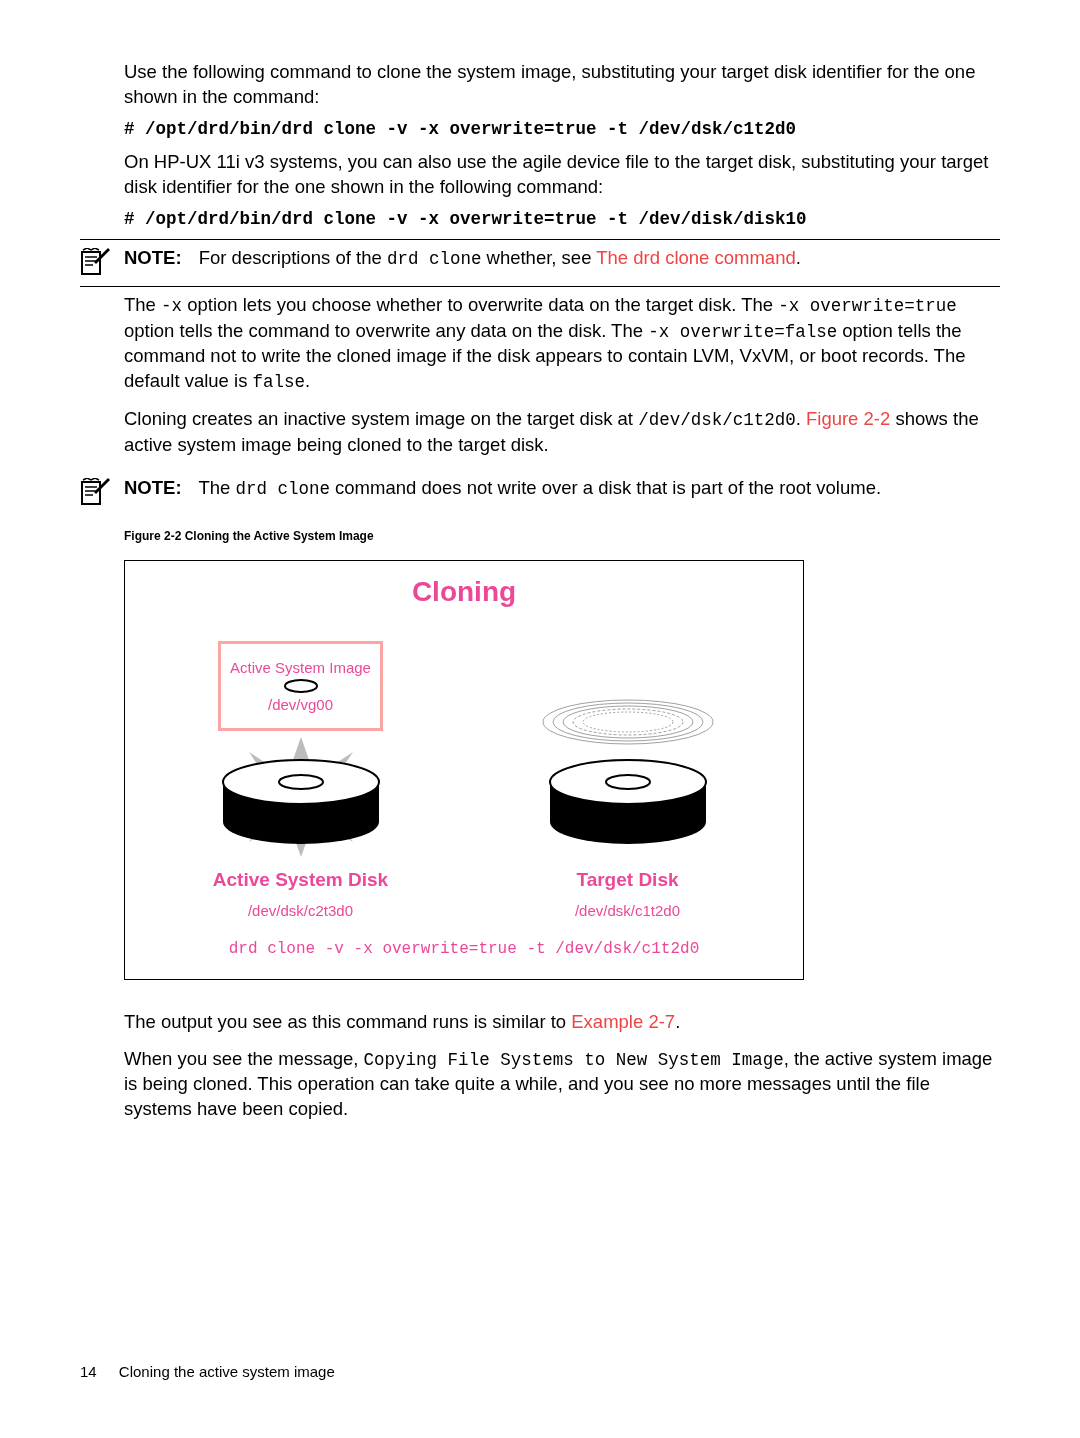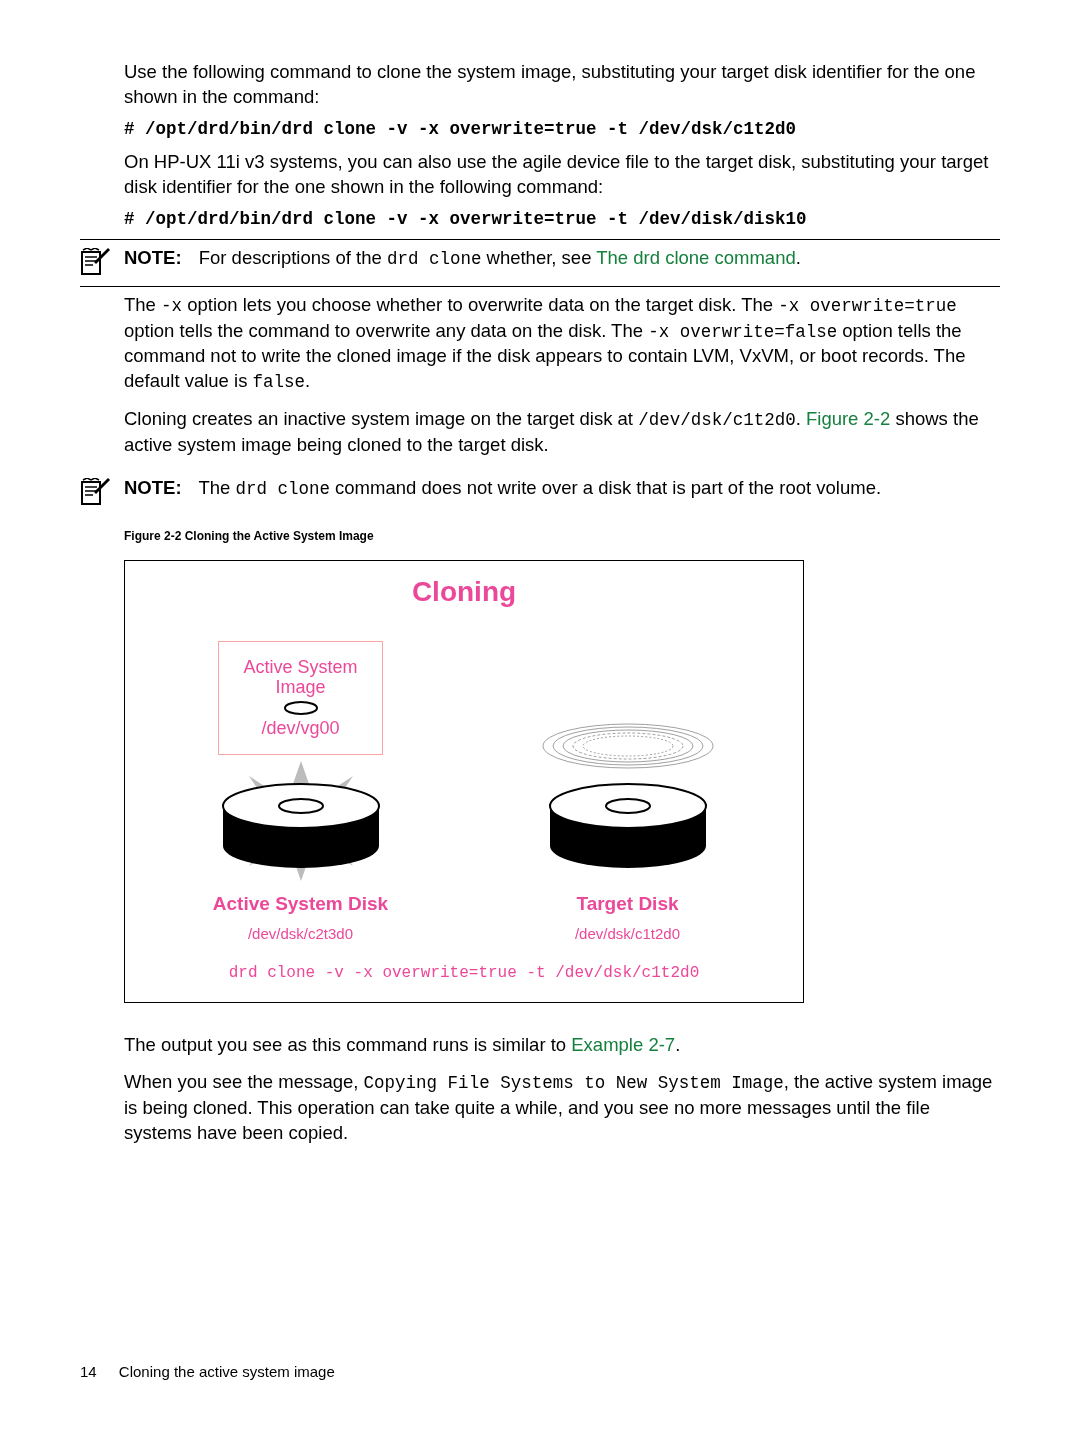--- a/index.html
+++ b/index.html
@@ -24,21 +24,21 @@
     font-size: 17.5px;
   }
   .code-block {
     font-family: "Courier New", Courier, monospace;
     font-weight: bold;
     font-size: 17.5px;
     margin: 8px 0;
   }
   p { margin-bottom: 6px; }
   .spacer { height: 6px; }
-  .link { color: #15803d; }
+  .link { color: #ef4444; }
   hr {
     border: none;
     border-top: 1px solid #000;
     margin: 6px 0;
   }
   .note-row {
     display: flex;
     align-items: flex-start;
     margin: 6px 0;
   }
@@ -75,22 +75,22 @@
     margin-bottom: 30px;
   }
   .disk-row {
     display: flex;
     justify-content: space-around;
     align-items: flex-end;
     margin-bottom: 16px;
   }
   .disk-col { width: 250px; text-align: center; }
   .disk-label-box {
-    border: 1px solid #fca5a5;
-    font-size: 18px;
+    border: 3px solid #fca5a5;
+    font-size: 15px;
     padding: 15px 2px;
     margin-bottom: -4px;
     background: #fff;
     line-height: 1.15;
   }
   .disk-svg { display: block; margin: 0 auto; }
   .disk-name {
     font-weight: bold;
     font-size: 19px;
     margin-top: 10px;

